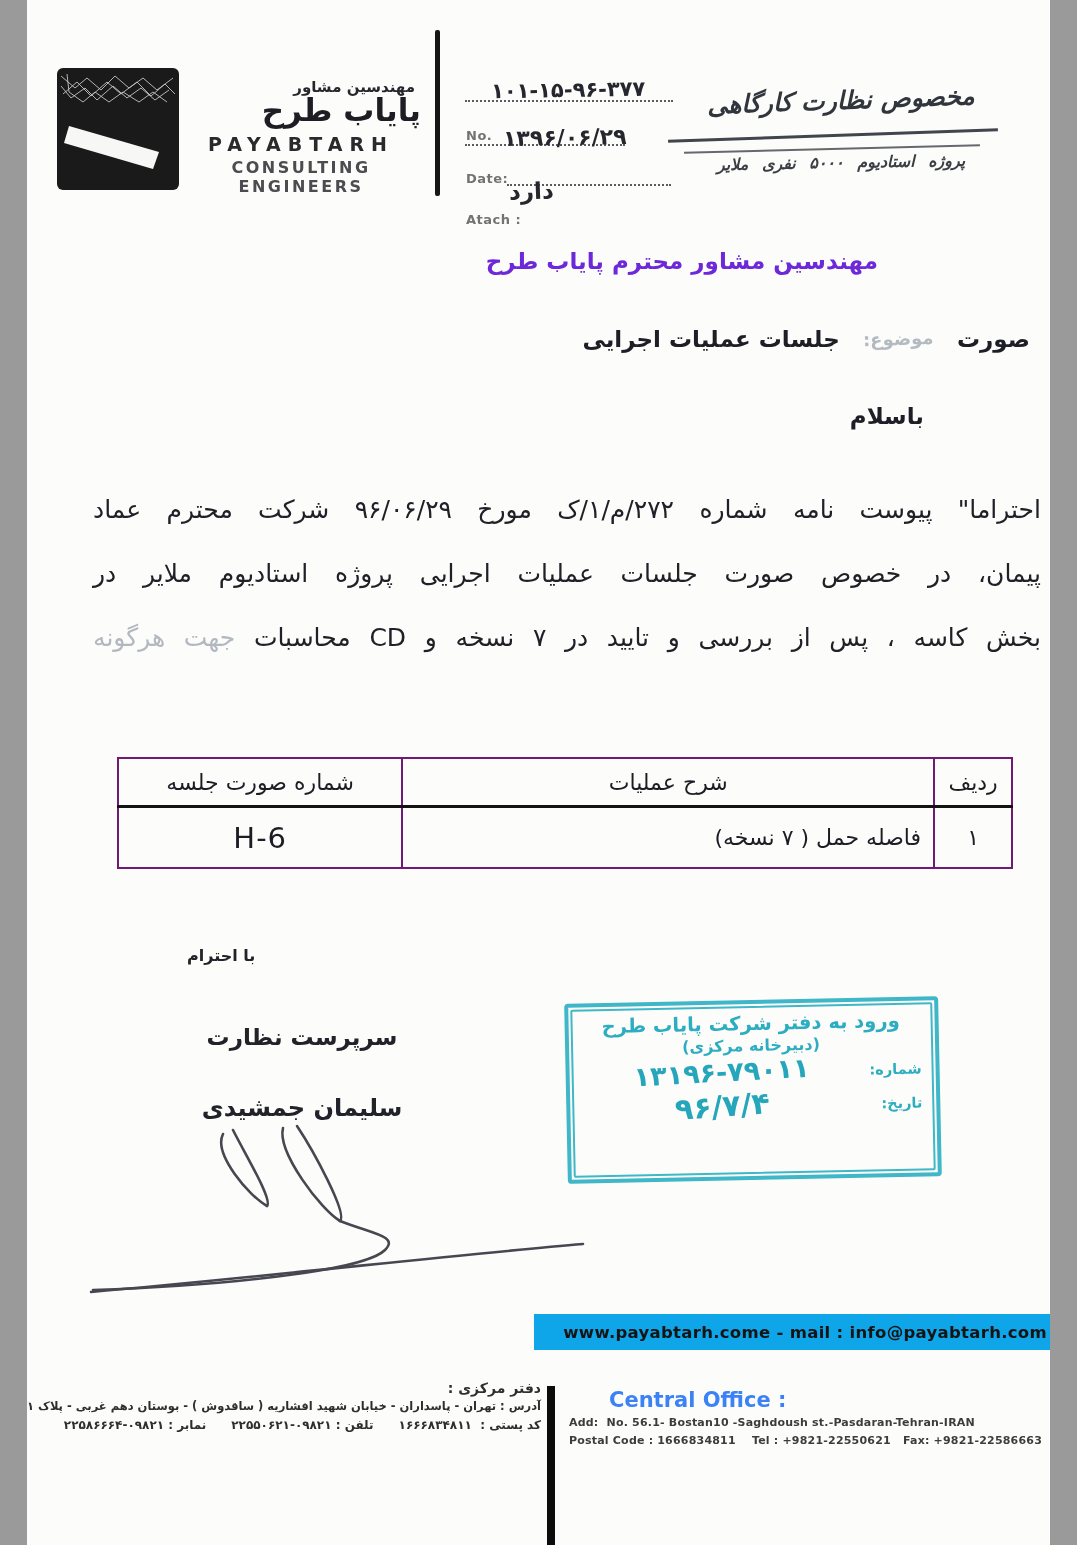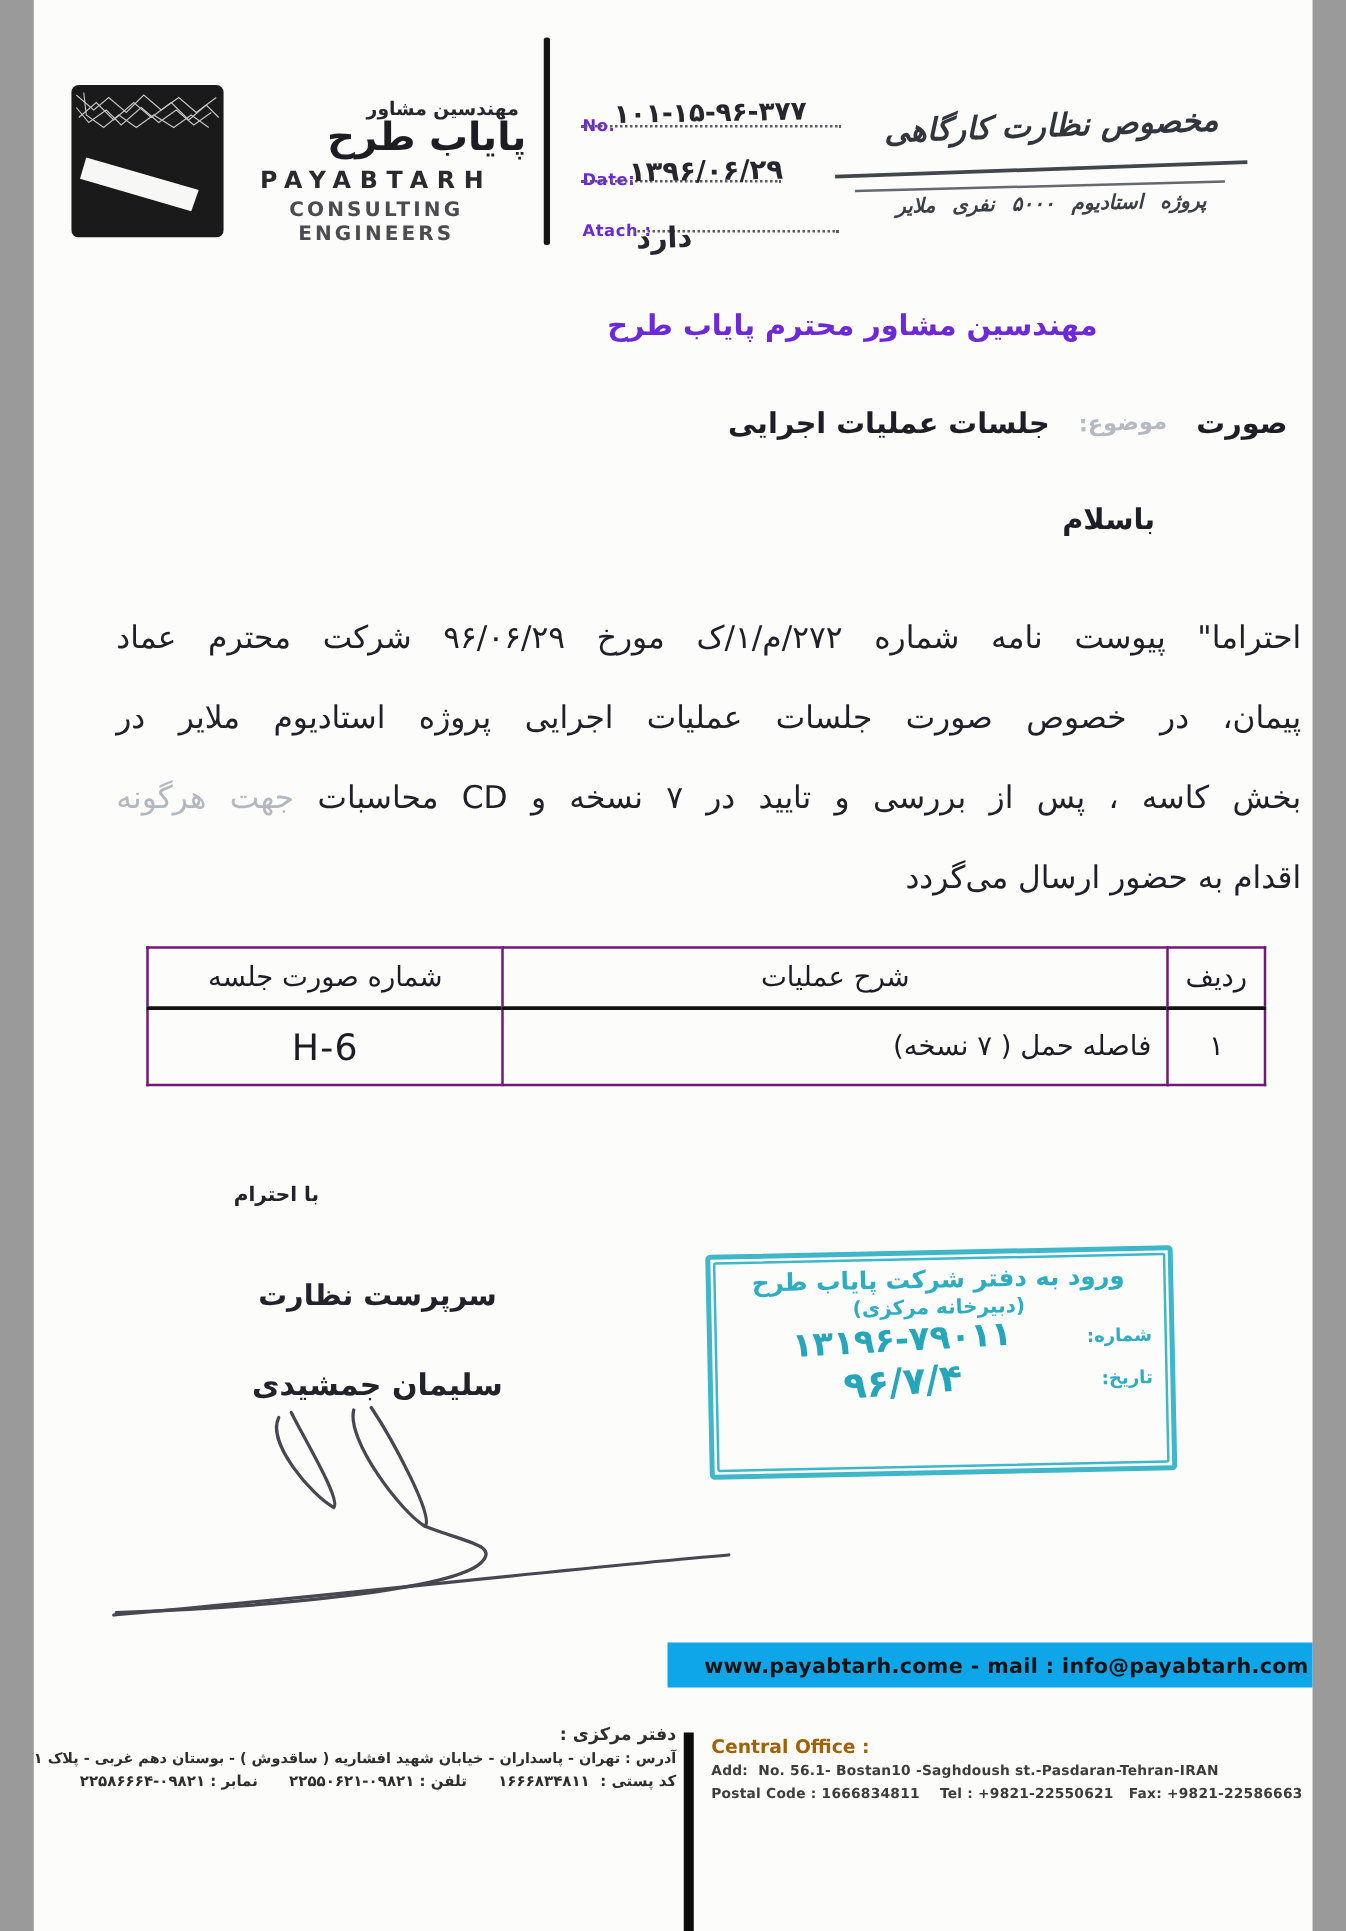--- a/index.html
+++ b/index.html
@@ -13,21 +13,21 @@
   
   .logo-mark { left:30px; top:68px; width:122px; height:122px; }
   .logo-text { left:148px; top:78px; width:252px; }
   .logo-fa1 { text-align:right; padding-right:12px; font-size:15px; font-weight:bold; color:#26262c; }
   .logo-fa2 { text-align:right; padding-right:6px; font-size:31px; font-weight:bold; margin-top:-4px; color:#1d1d23; }
   .logo-en1 { text-align:center; font-size:19px; font-weight:bold; letter-spacing:7px; margin-top:5px; color:#2a2a2e; }
   .logo-en2 { text-align:center; font-size:16px; font-weight:bold; letter-spacing:2.5px; margin-top:3px; color:#4c4c50; }
   .divider-v { left:408px; top:30px; width:5px; height:166px; background:#161616; border-radius:2px; }
 
   .ref-block { left:436px; top:80px; width:230px; height:130px; }
-  .ref-label { position:absolute; font-size:13px; font-weight:bold; letter-spacing:.5px; color:#6d28d9; }
+  .ref-label { position:absolute; font-size:13px; font-weight:bold; letter-spacing:.5px; color:#737373;margin-top:34px; }
   .dotline   { position:absolute; border-bottom:2px dotted #5a5a60; }
   .hw { position:absolute; font-weight:bold; color:#26262e; white-space:nowrap; }
 
   .note-block { right:24px; top:86px; width:370px; direction:rtl; text-align:center; }
   .note-l1 { font-size:25px; font-weight:bold; font-style:italic; transform:rotate(-2deg); color:#31353c; }
   .note-ul1 { position:absolute; right:28px; top:48px; width:330px; border-top:3px solid #41454c; transform:rotate(-2deg); }
   .note-ul2 { position:absolute; right:46px; top:62px; width:296px; border-top:2px solid #4a4e55; transform:rotate(-1.5deg); opacity:.85; }
   .note-l2 { margin-top:38px; font-size:16px; font-weight:bold; font-style:italic; word-spacing:8px; transform:rotate(-1deg); color:#3a3e45; }
 
   
@@ -67,21 +67,21 @@
   .stamp-label { font-size:14.5px; font-weight:bold; width:60px; flex:none; }
   .stamp-val { flex:1; text-align:center; font-size:27px; font-weight:bold; transform:rotate(-2deg); color:#1ba2b8; }
   .stamp-val.big { font-size:30px; transform:rotate(-3deg); }
 
   
   .footer-band { left:507px; top:1314px; width:535px; height:36px; background:#0ea5e9;
                  display:flex; align-items:center; justify-content:flex-end; padding:0 22px;
                  box-sizing:border-box; font-weight:bold; font-size:16.5px; color:#141414; letter-spacing:.3px; }
   .footer-bar-v { left:520px; top:1386px; width:8px; height:159px; background:#0c0c0c; }
   .footer-en { left:542px; top:1388px; width:480px; color:#3c3c3c; }
-  .fe-title { font-size:15px; font-weight:bold; color:#a16207; margin-bottom:4px; }
+  .fe-title { font-size:21px; font-weight:bold; color:#3b82f6; margin-bottom:4px;margin-left:40px; }
   .fe-line  { font-size:11px; font-weight:bold; margin-bottom:5px; letter-spacing:.2px; white-space:pre; }
   .footer-dash { left:1024px; top:1404px; width:22px; height:5px; background:#1c1c1c; }
   .footer-fa { left:14px; top:1380px; width:500px; direction:rtl; color:#2e2e2e; }
   .ff-title { font-size:14px; font-weight:bold; margin-bottom:3px; }
   .ff-line  { font-size:11.5px; font-weight:bold; margin-bottom:5px; white-space:nowrap; }
   .ff-line2 { font-size:12px; font-weight:bold; white-space:pre; }
 </style>
 </head>
 <body>
 
@@ -135,21 +135,20 @@
     <span class="subj-ann">موضوع:</span>
     <span class="subj-b">جلسات عملیات اجرایی</span>
   </div>
 
   <div class="abs salutation">باسلام</div>
 
   <div class="abs body-par">
     <div class="jl">احتراما" پیوست نامه  شماره ۲۷۲/م/۱/ک مورخ ۹۶/۰۶/۲۹ شرکت محترم عماد</div>
     <div class="jl">پیمان، در خصوص صورت جلسات عملیات اجرایی پروژه استادیوم ملایر در</div>
     <div class="jl"><span>بخش کاسه ، پس از بررسی و تایید در ۷ نسخه و CD محاسبات</span> <span class="faint">جهت هرگونه</span></div>
-    <div class="jle">اقدام به حضور ارسال می‌گردد</div>
   </div>
 
   <table class="abs minutes-table">
     <colgroup>
         <col style="width:78px">
         <col style="width:533px">
         <col style="width:285px">
       </colgroup>
     <thead>
       <tr>

